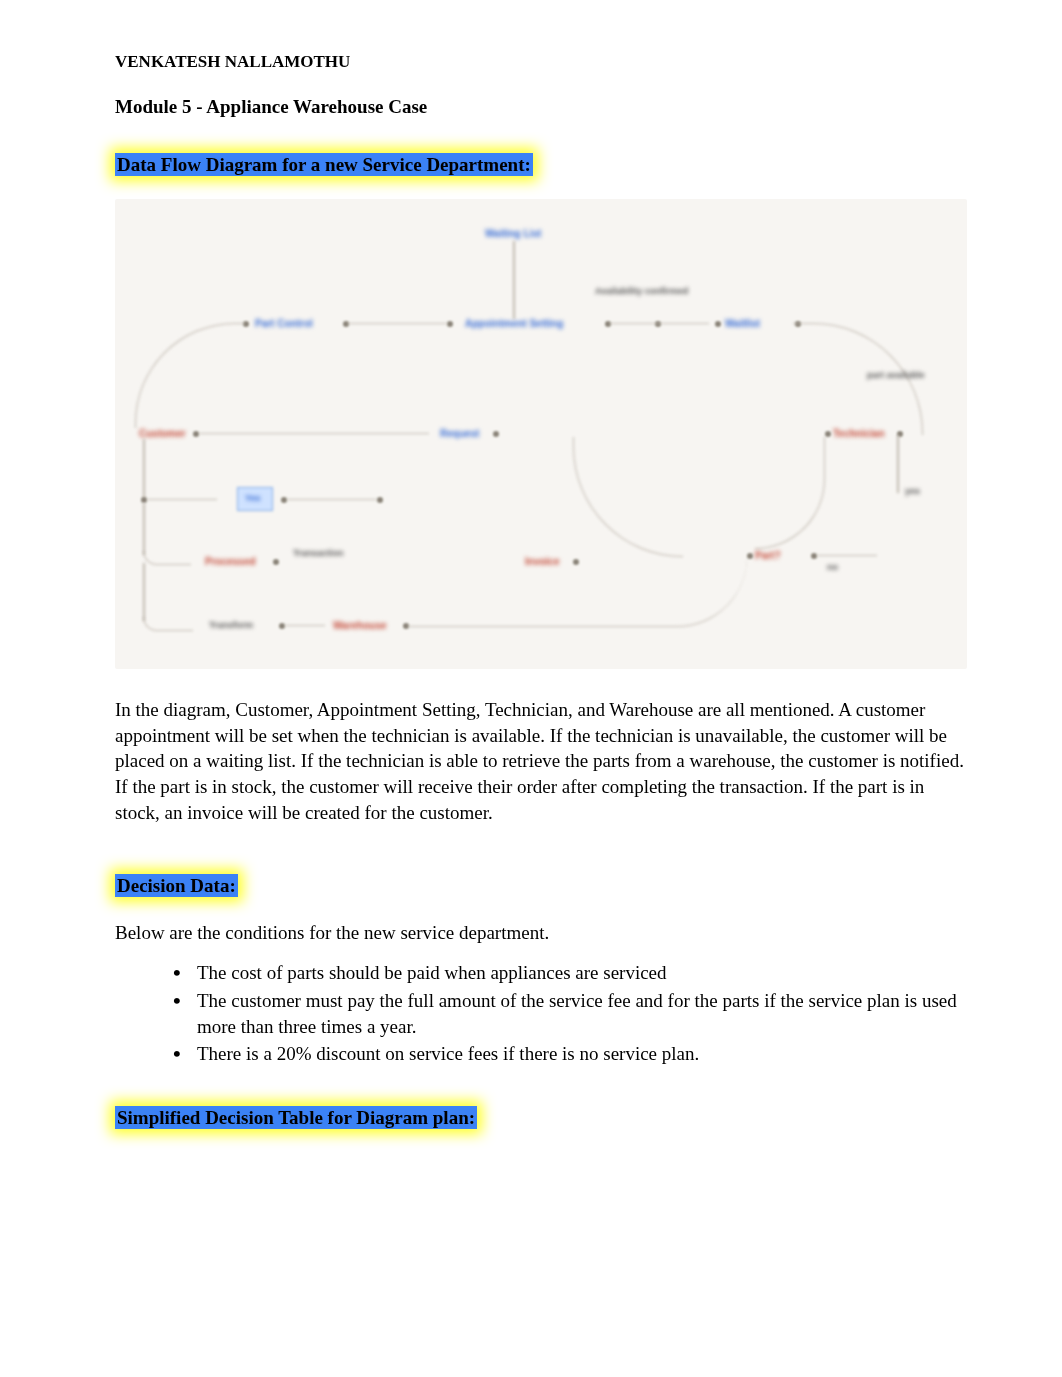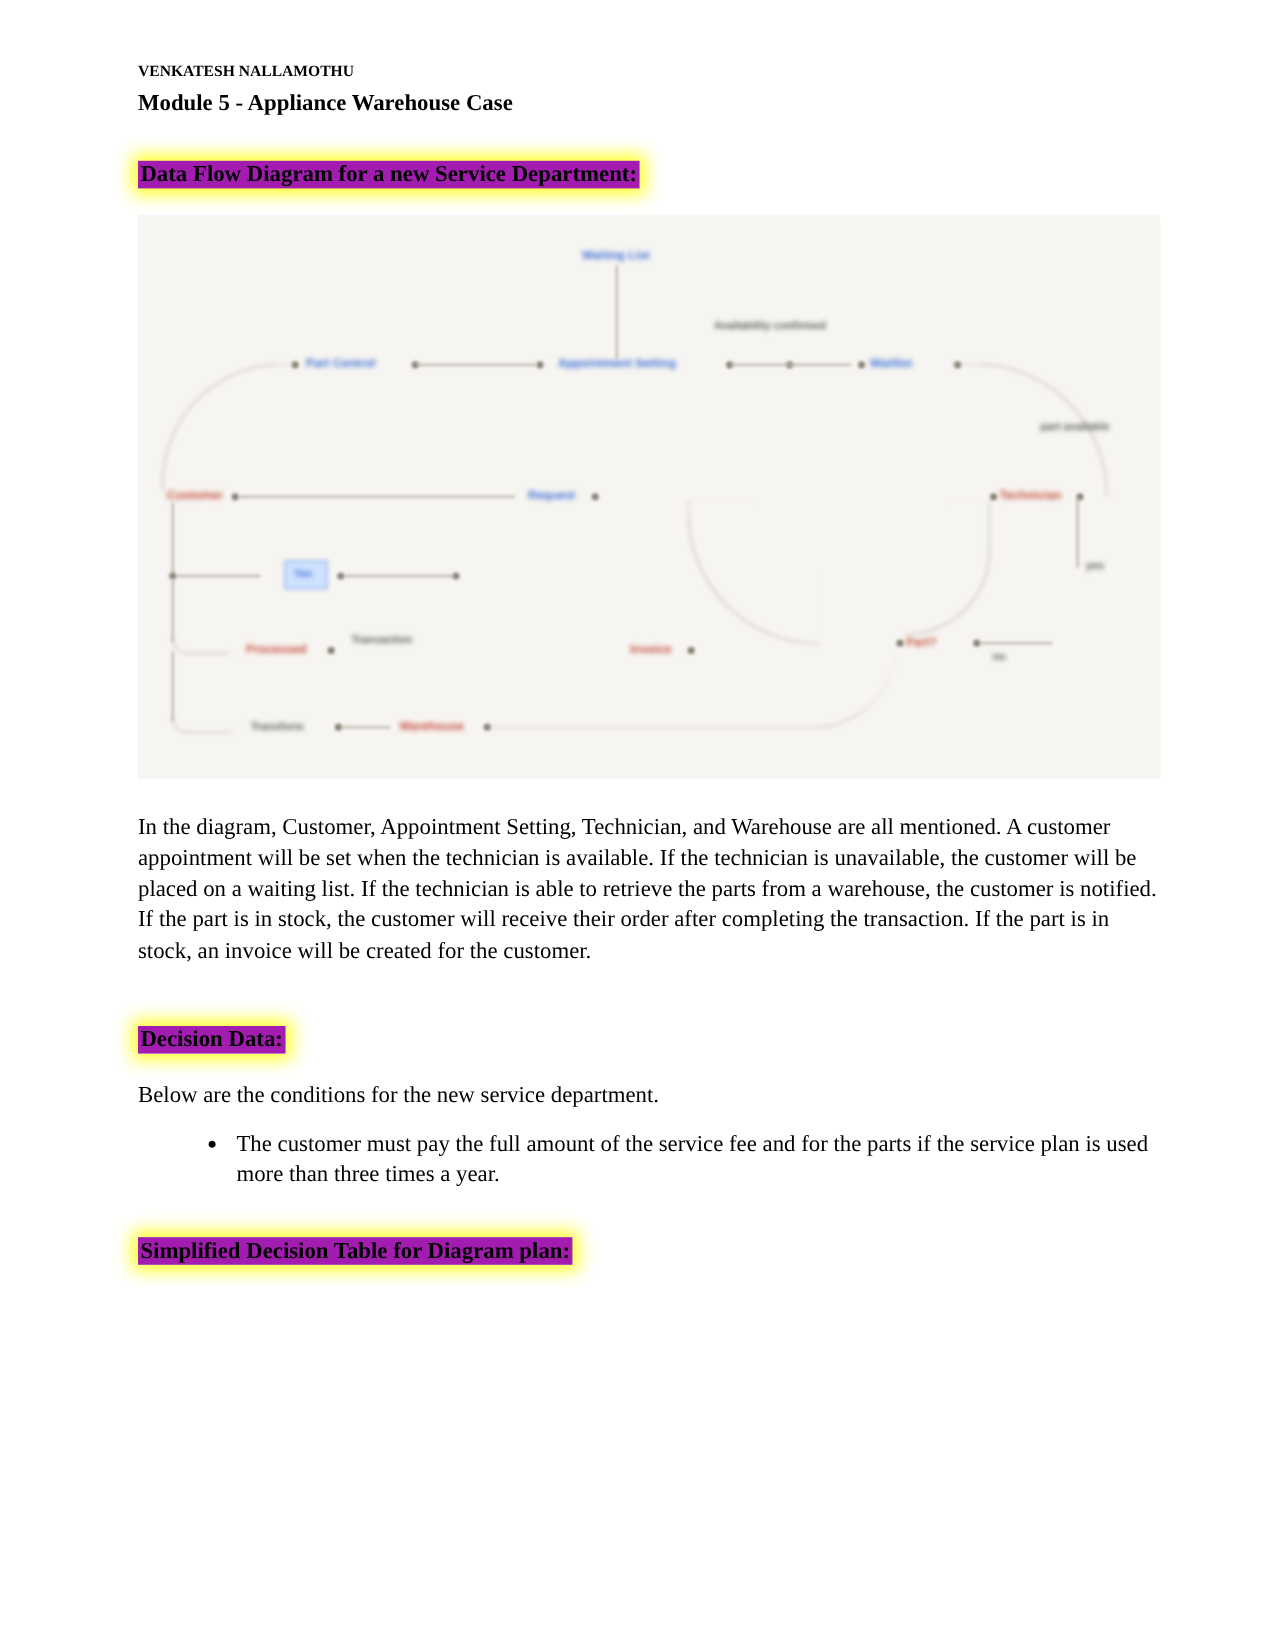--- a/index.html
+++ b/index.html
@@ -8,31 +8,31 @@
     background: #ffffff;
     color: #000;
     width: 1062px;
     min-height: 1377px;
     padding: 50px 95px 50px 115px;
     font-size: 19px;
     line-height: 1.4;
   }
   .author {
     font-weight: bold;
-    font-size: 13px;
-    margin-bottom: 6px;
+    font-size: 17px;
+    margin-bottom: 20px;
   }
   .title {
     font-weight: bold;
     font-size: 19px;
     margin-bottom: 32px;
   }
   .highlight {
     display: inline;
-    background: #a21caf;
+    background: #3b82f6;
     font-weight: bold;
     font-size: 19px;
     padding: 1px 2px;
     position: relative;
     box-shadow: 0 0 14px 5px rgba(255,255,0,0.85);
   }
   .section-spacer { margin-bottom: 20px; }
   .diagram-container {
     width: 100%;
     margin: 6px 0 0 0;
@@ -194,20 +194,22 @@
 
 <div class="section-gap"></div>
 
 <div class="section-spacer">
   <span class="highlight">Decision Data:</span>
 </div>
 
 <p class="intro-line">Below are the conditions for the new service department.</p>
 
 <ul class="conditions">
+  <li>The cost of parts should be paid when appliances are serviced</li>
   <li>The customer must pay the full amount of the service fee and for the parts if the service plan is used more than three times a year.</li>
+  <li>There is a 20% discount on service fees if there is no service plan.</li>
 </ul>
 
 <div class="final-gap"></div>
 
 <div>
   <span class="highlight">Simplified Decision Table for Diagram plan:</span>
 </div>
 
 </body></html>

